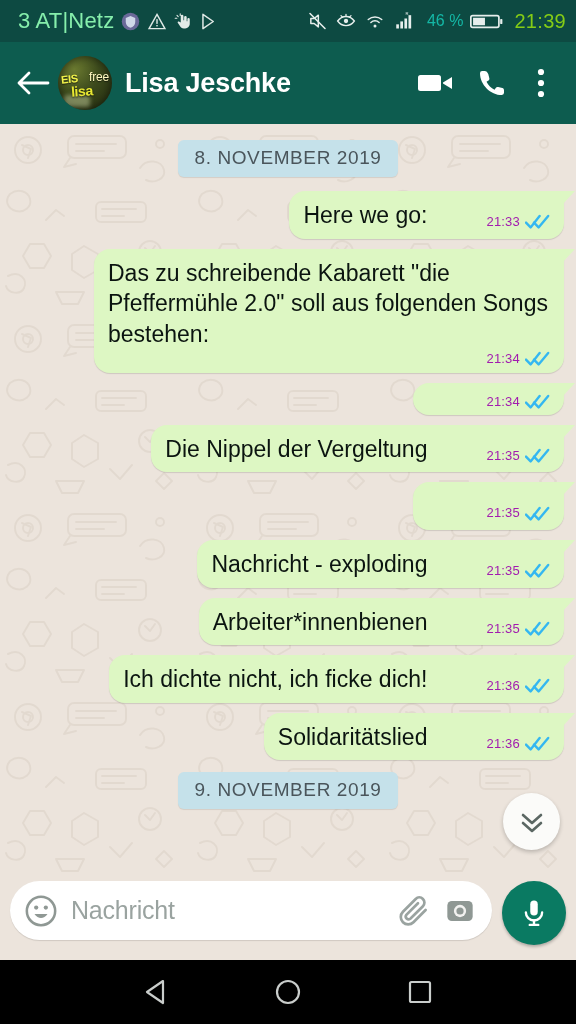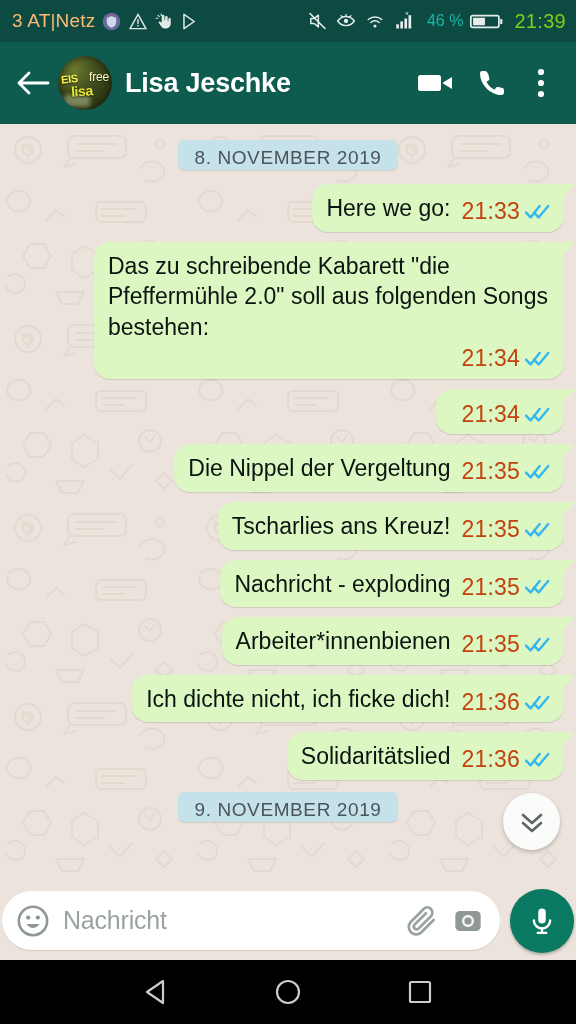--- a/index.html
+++ b/index.html
@@ -12,21 +12,21 @@
   #app { position:relative; width:576px; height:1024px; overflow:hidden; }
 
   
   .statusbar{
     position:absolute; top:0; left:0; width:576px; height:42px;
     background:#0d4a42; color:#e8f0ee;
     display:flex; align-items:center; justify-content:space-between;
     padding:0 10px 0 12px;
   }
   .sb-left, .sb-right{ display:flex; align-items:center; gap:7px; }
-  .sb-carrier{ font-size:19px; letter-spacing:.2px; color:#fdba74; }
+  .sb-carrier{ font-size:22px; letter-spacing:.2px; color:#86efac;margin-left:6px; }
   .sb-pct{ font-size:16px; color:#14b8a6; margin-left:3px;}
   .sb-time{ font-size:20px; color:#84cc16; margin-left:3px; letter-spacing:.3px;}
   .ico{ display:inline-block; line-height:0; }
   .ico svg{ display:block; }
 
   
   .header{
     position:absolute; top:42px; left:0; width:576px; height:82px;
     background:#0d5c4f;
     display:flex; align-items:center; padding:0 14px 0 10px; gap:0;
@@ -80,21 +80,21 @@
   .chat-scroll{
     position:relative; width:100%; height:100%;
     padding:14px 12px 0 12px;
     display:flex; flex-direction:column;
   }
 
   .date-row{ display:flex; justify-content:center; margin:2px 0 14px 0;}
   .date-chip{
     background:#c5e1ea; color:#4a555b;
     font-size:19px; letter-spacing:.6px;
-    padding:7px 16px 1px 16px; border-radius:6px;
+    padding:7px 16px 8px 16px; border-radius:6px;
     box-shadow:0 1px 1px rgba(0,0,0,.10);
   }
 
   .row{ display:flex; margin-bottom:10px; }
   .row.out{ justify-content:flex-end; }
 
   .bubble{
     position:relative; max-width:470px;
     border-radius:16px;
     padding:9px 13px 8px 14px;
@@ -108,40 +108,40 @@
     border-style:solid; border-width:0 0 13px 12px;
     border-color:transparent transparent transparent #ddf7c3;
   }
 
   .btext{ display:inline; }
   .meta{
     display:inline-flex; align-items:center; gap:5px;
     margin-left:11px; vertical-align:baseline;
     white-space:nowrap; position:relative; top:3px;
   }
-  .time{ font-size:23px; color:#c2410c; letter-spacing:.2px; }
+  .time{ font-size:13px; color:#a21caf; letter-spacing:.2px;margin-left:48px; }
   .ticks{ line-height:0; }
 
   
   .bubble.multi .btext{ display:block; }
   .bubble.multi .meta{ float:right; margin-top:-2px; }
 
   
   .fab-scroll{
     position:absolute; right:16px; top:669px;
     width:57px; height:57px; border-radius:50%;
     background:#fbfbf9; box-shadow:0 2px 4px rgba(0,0,0,.22);
     display:flex; align-items:center; justify-content:center;
   }
 
   
   .inputbar{
     position:absolute; left:0; top:881px; width:576px; height:79px;
     background:#ece4dc;
-    display:flex; align-items:center; padding:0 2px; gap:10px;
+    display:flex; padding:0 10px; gap:10px;
   }
   .composer{
     flex:1 1 auto; height:59px; background:#fff; border-radius:30px;
     display:flex; align-items:center; padding:0 16px 0 14px; gap:13px;
     box-shadow:0 1px 1px rgba(0,0,0,.12);
   }
   .composer .ph{ flex:1 1 auto; font-size:25px; color:#9aa3a0; letter-spacing:-.2px;}
   .mic-btn{
     width:64px; height:64px; border-radius:50%; background:#0a7a62;
     display:flex; align-items:center; justify-content:center; flex:0 0 auto;
@@ -348,21 +348,21 @@
         <div class="row out">
           <div class="bubble out"><span class="btext">Die Nippel der Vergeltung</span><span class="meta">
               <span class="time">21:35</span>
               <span class="ticks"><svg width="26" height="17" viewBox="0 0 26 17">
                   <path d="M1 9.6l4.6 4.8L14.6 3" fill="none" stroke="#34b7f1" stroke-width="2.4" stroke-linecap="round" stroke-linejoin="round"></path>
                   <path d="M9 9.6l4.6 4.8L23.2 3" fill="none" stroke="#34b7f1" stroke-width="2.4" stroke-linecap="round" stroke-linejoin="round"></path>
                 </svg></span>
             </span></div>
         </div>
         <div class="row out">
-          <div class="bubble out"><span class="btext">Tscharlies ans Kreuz!</span><span class="meta">
+          <div class="bubble out"><span class="meta">
               <span class="time">21:35</span>
               <span class="ticks"><svg width="26" height="17" viewBox="0 0 26 17">
                   <path d="M1 9.6l4.6 4.8L14.6 3" fill="none" stroke="#34b7f1" stroke-width="2.4" stroke-linecap="round" stroke-linejoin="round"></path>
                   <path d="M9 9.6l4.6 4.8L23.2 3" fill="none" stroke="#34b7f1" stroke-width="2.4" stroke-linecap="round" stroke-linejoin="round"></path>
                 </svg></span>
             </span></div>
         </div>
         <div class="row out">
           <div class="bubble out"><span class="btext">Nachricht - exploding</span><span class="meta">
               <span class="time">21:35</span>

